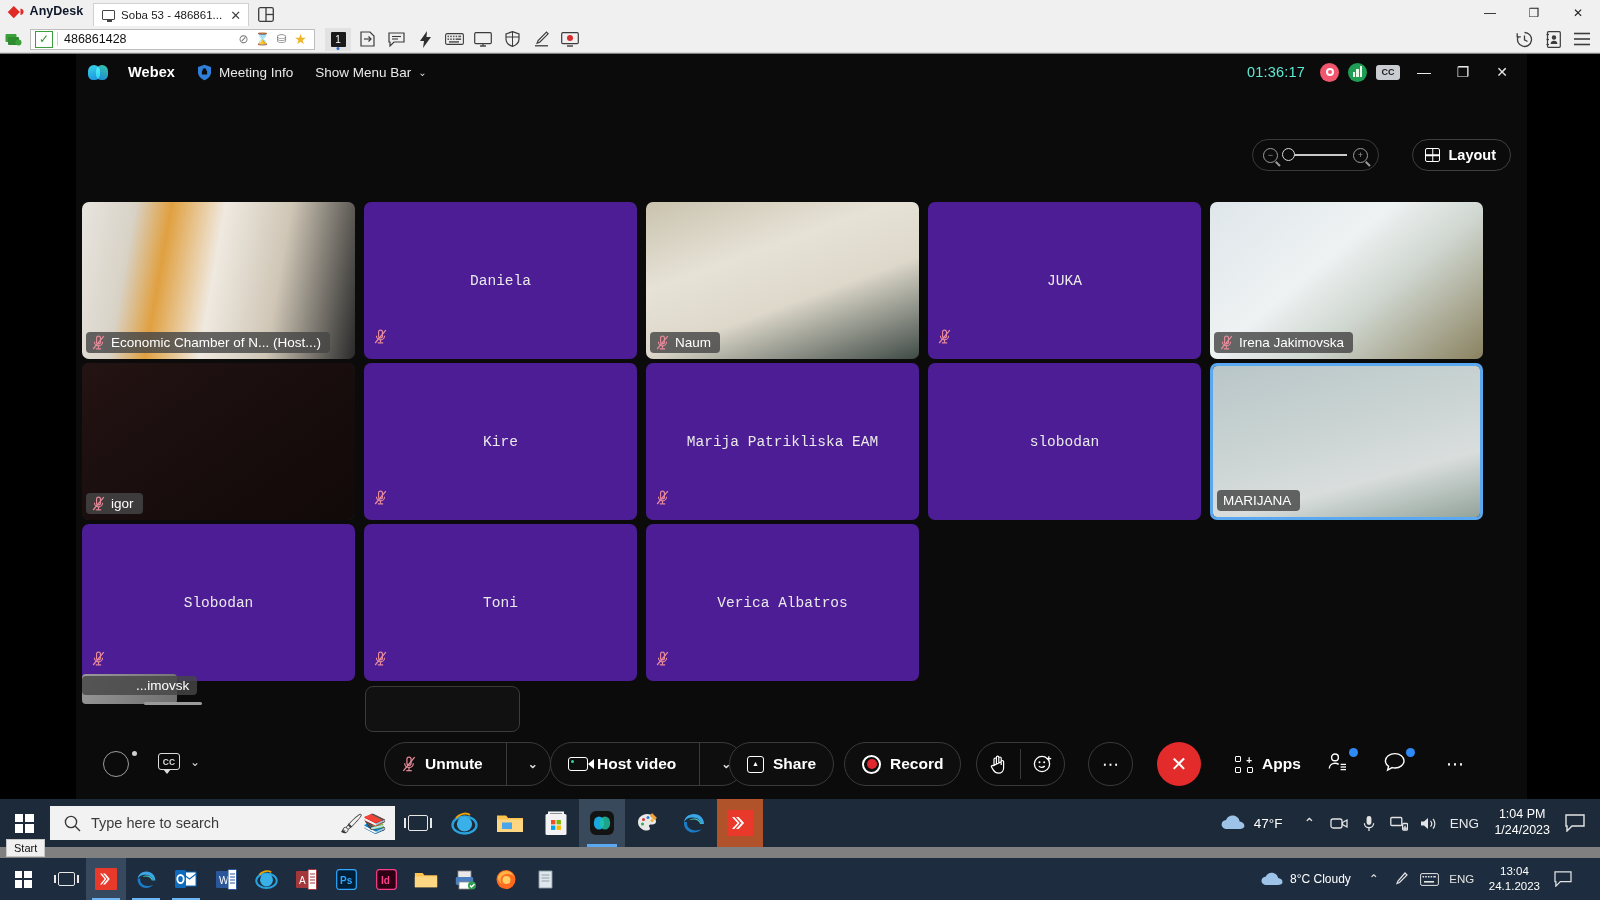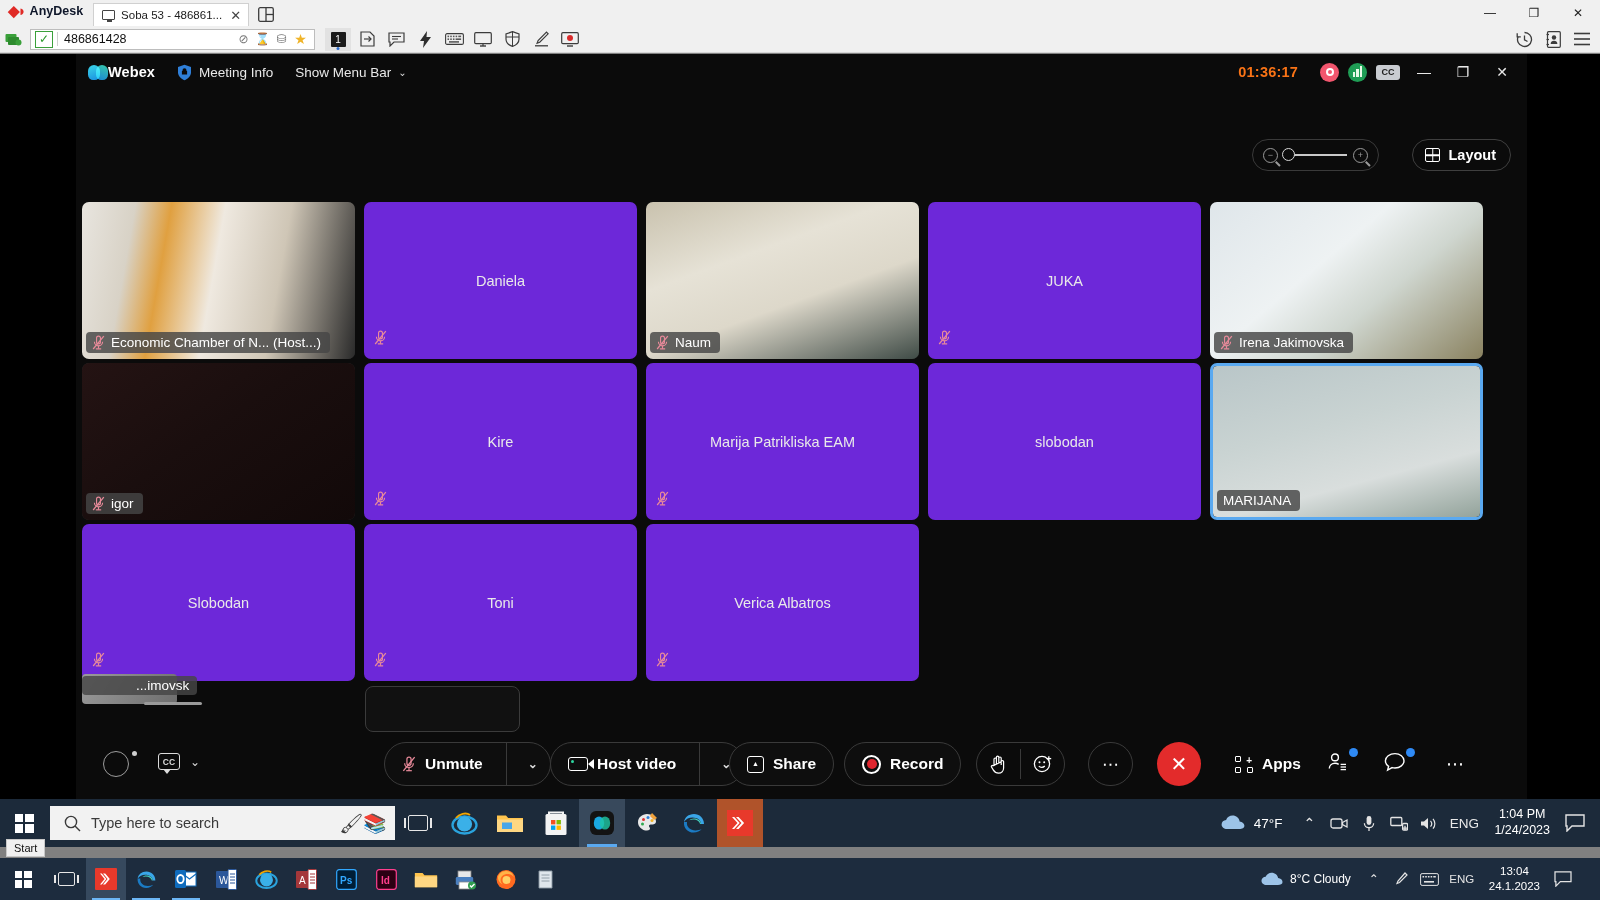--- a/index.html
+++ b/index.html
@@ -80,33 +80,33 @@
 
   
   .wx {
     position: absolute; left: 76px; top: 0px; width: 1451px; height: 751px;
     background: #0b0b0b;
   }
   .wx-header {
     height: 36px; display: flex; align-items: center; padding: 0 10px 0 12px; gap: 0;
     background: #0b0b0b;
   }
-  .wx-brand { display:flex; align-items:center; gap: 0; margin-right: 22px; }
+  .wx-brand { display:flex; align-items:center; gap: 20px; margin-right: 22px; }
   .wx-logo { width: 20px; height: 15px; position: relative; flex:none;}
   .wx-logo .b1, .wx-logo .b2 {
     position:absolute; top:0; width:12px; height:15px; border-radius:7px 7px 6px 6px;
   }
   .wx-logo .b1 { left:0; background: linear-gradient(160deg,#3ad6e8,#1a8fe0); }
   .wx-logo .b2 { right:0; background: linear-gradient(200deg,#2fc6a8,#0f7fd0); mix-blend-mode: screen;}
   .wx-brand-txt { color:#fff; font-size: 14.5px; font-weight: bold; letter-spacing: .1px;}
   .wx-hitem { display:flex; align-items:center; gap:7px; color:#e8e8e8; font-size:13.5px; margin-right: 22px;}
   .wx-shield { width:15px;height:17px;flex:none; }
   .wx-chev { font-size: 10px; color:#ddd; }
   .wx-hright { margin-left:auto; display:flex; align-items:center; gap:9px;}
-  .wx-timer { color:#f97316; font-size: 14.5px; letter-spacing:.2px; margin-right:13px;font-weight:bold;}
+  .wx-timer { color:#5eead4; font-size: 14.5px; letter-spacing:.2px; margin-right:6px;}
   .wx-rec-dot { width:19px;height:19px;border-radius:50%;background:#f2566e;display:flex;align-items:center;justify-content:center;}
   .wx-rec-dot i { width:8px;height:8px;border-radius:50%;border:2px solid #fff; display:block;}
   .wx-net { width:19px;height:19px;border-radius:50%;background:#1f9d55;display:flex;align-items:flex-end;justify-content:center;gap:1.5px;padding-bottom:5px;}
   .wx-net b { width:2.2px; background:#eafbe9; display:block;}
   .wx-cc {
     width:24px;height:15px;border-radius:3px;background:#c9ccd1;color:#1b1b1b;font-size:9px;font-weight:bold;
     display:flex;align-items:center;justify-content:center;
   }
   .wx-wbtn { width: 30px; height:26px; display:flex;align-items:center;justify-content:center;color:#e9e9e9;font-size:14px;}
 
@@ -130,21 +130,21 @@
   .wx-grid-ico:after{content:"";position:absolute;top:50%;left:0;right:0;height:1.5px;background:#fff;transform:translateY(-50%);}
 
   
   .wx-grid {
     position:absolute; left: 6px; top: 148px; width: 1414px;
     display: grid; grid-template-columns: repeat(5, 273px); gap: 4px 9px;
   }
   .tile {
     position: relative; height: 157px; background:#2b2b2b; border-radius: 7px; overflow: hidden;
   }
-  .tile.placeholder { background:#6d28d9; }
+  .tile.placeholder { background:#4c1d95;font-family:Liberation Mono, monospace; }
   .tile .nm-center {
     position:absolute; inset:0; display:flex; align-items:center; justify-content:center;
     color:#e9e9e9; font-size:14.5px; padding: 0 8px; text-align:center;
   }
   .tile .nm-badge {
     position:absolute; left:4px; bottom:6px; display:flex; gap:6px;
     background: rgba(70,70,70,.82); border-radius:4px; padding: 3px 9px 3px 6px;
     color:#fff; font-size:13.5px; max-width: 260px; white-space:nowrap; overflow:hidden;
   }
   .tile .mute-solo { position:absolute; left:10px; bottom:10px; }

